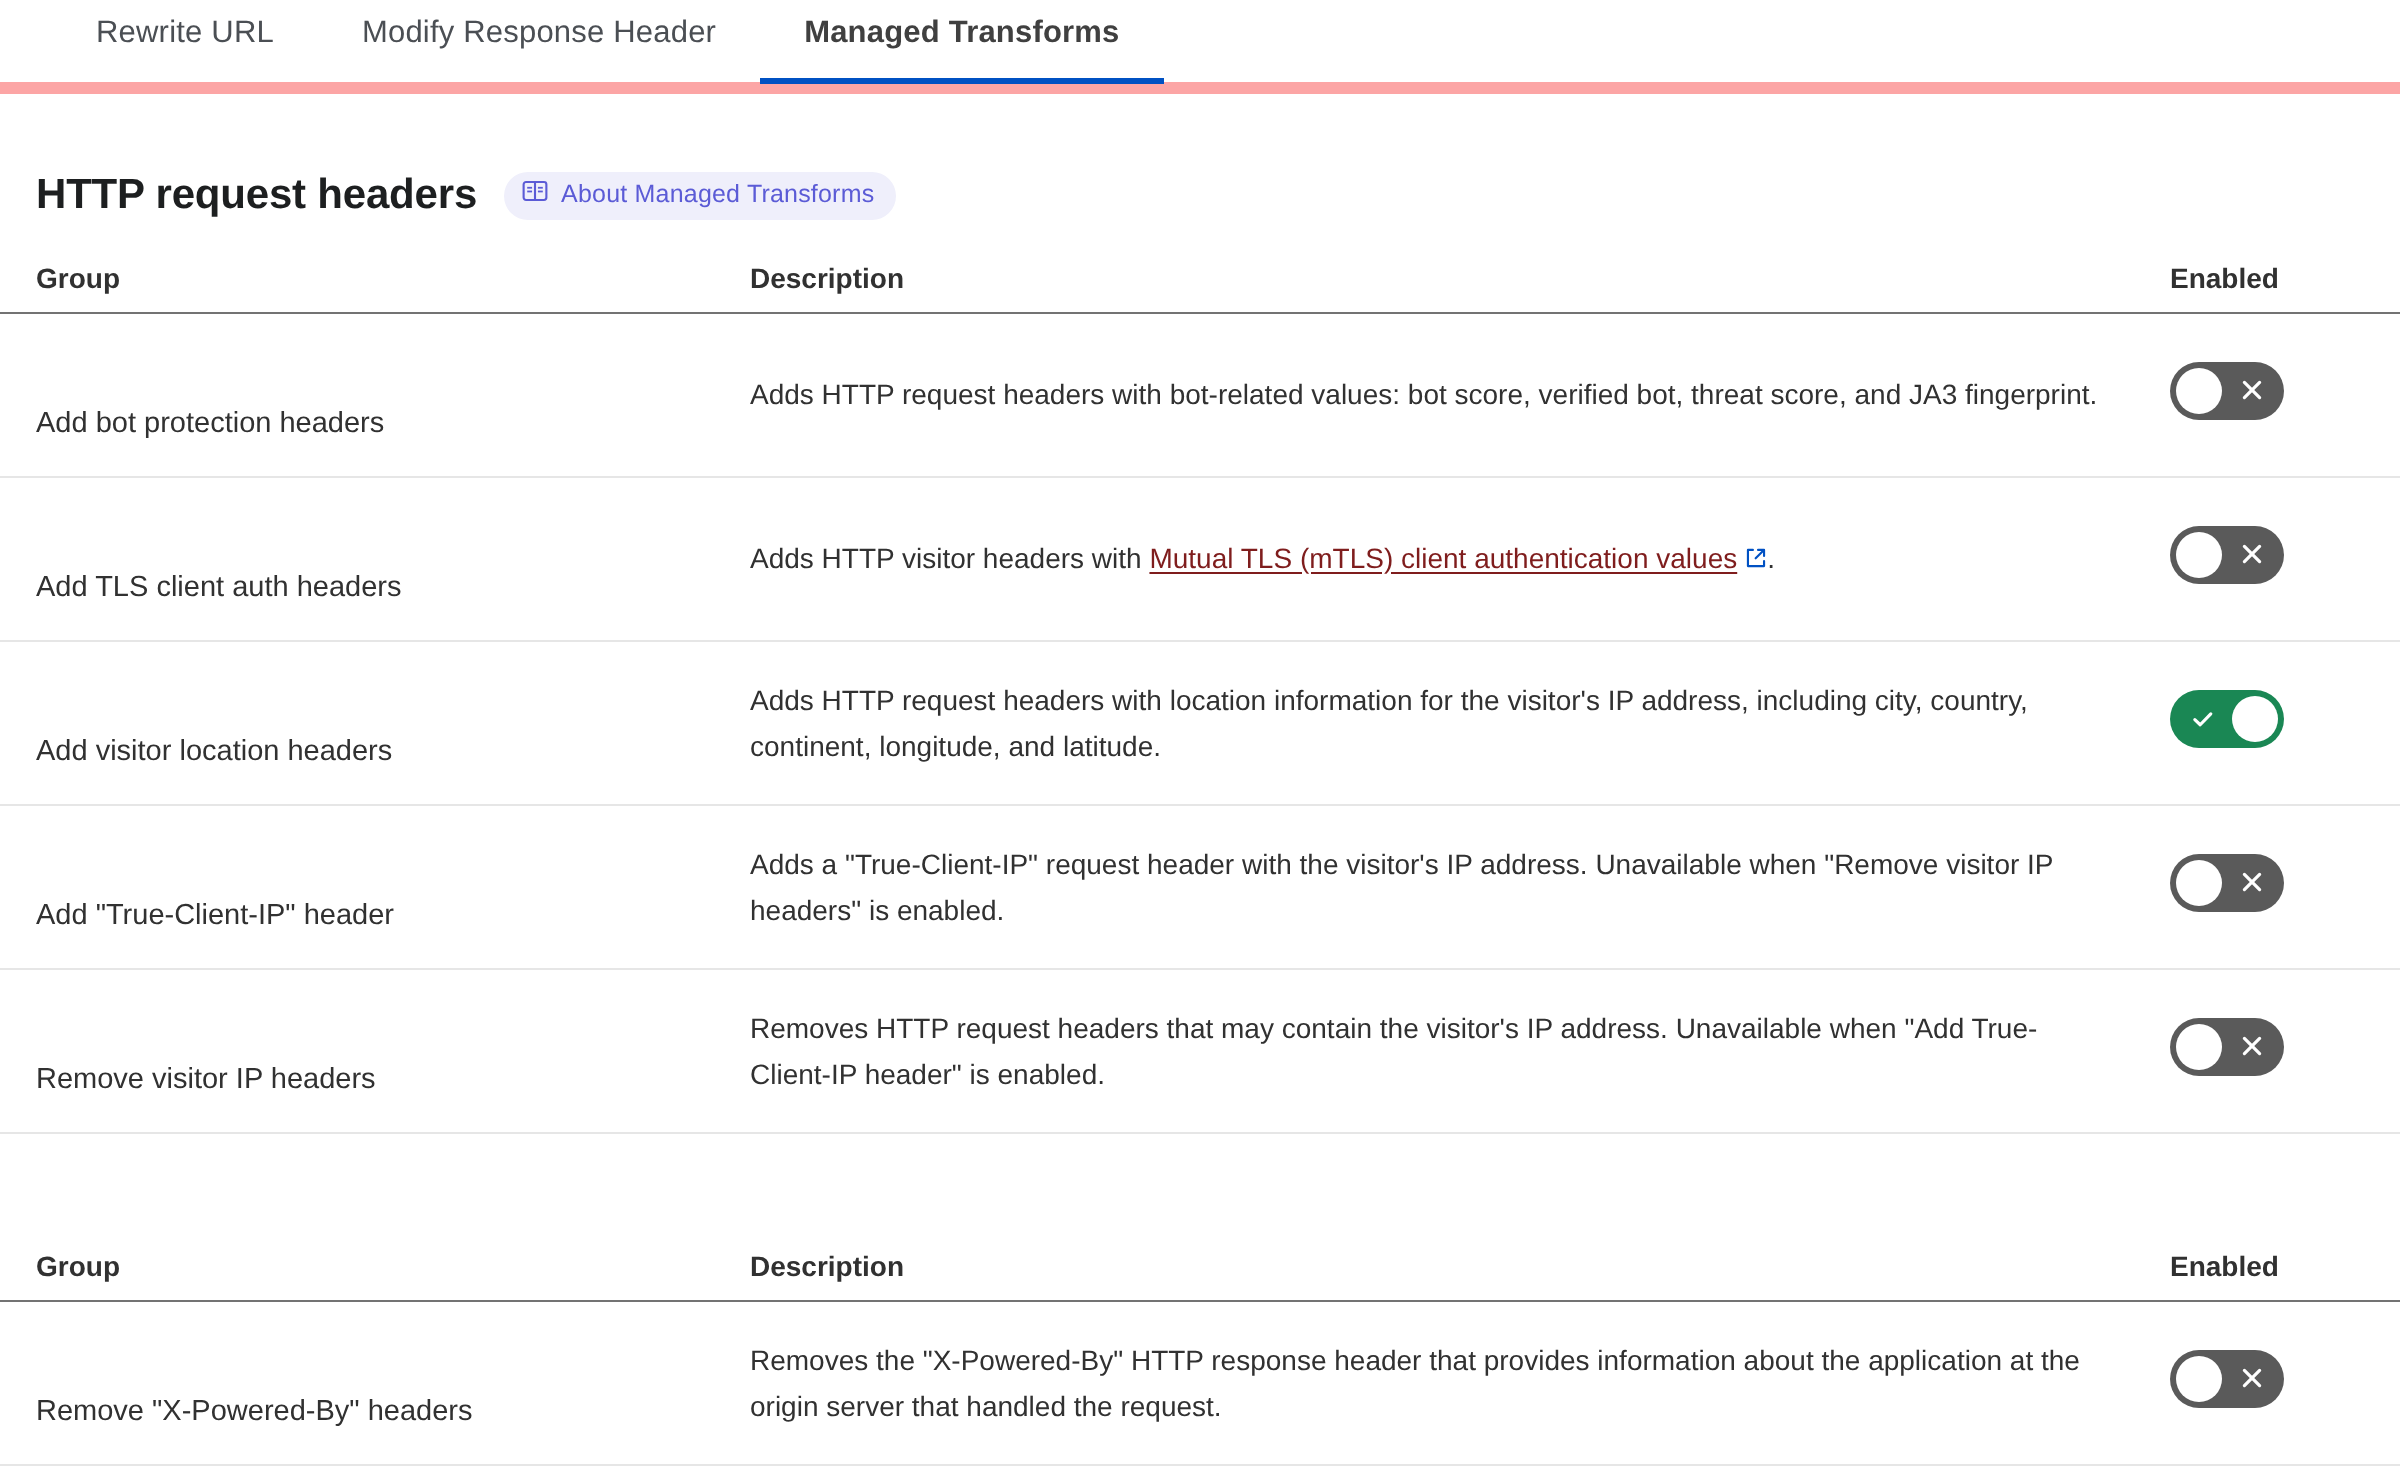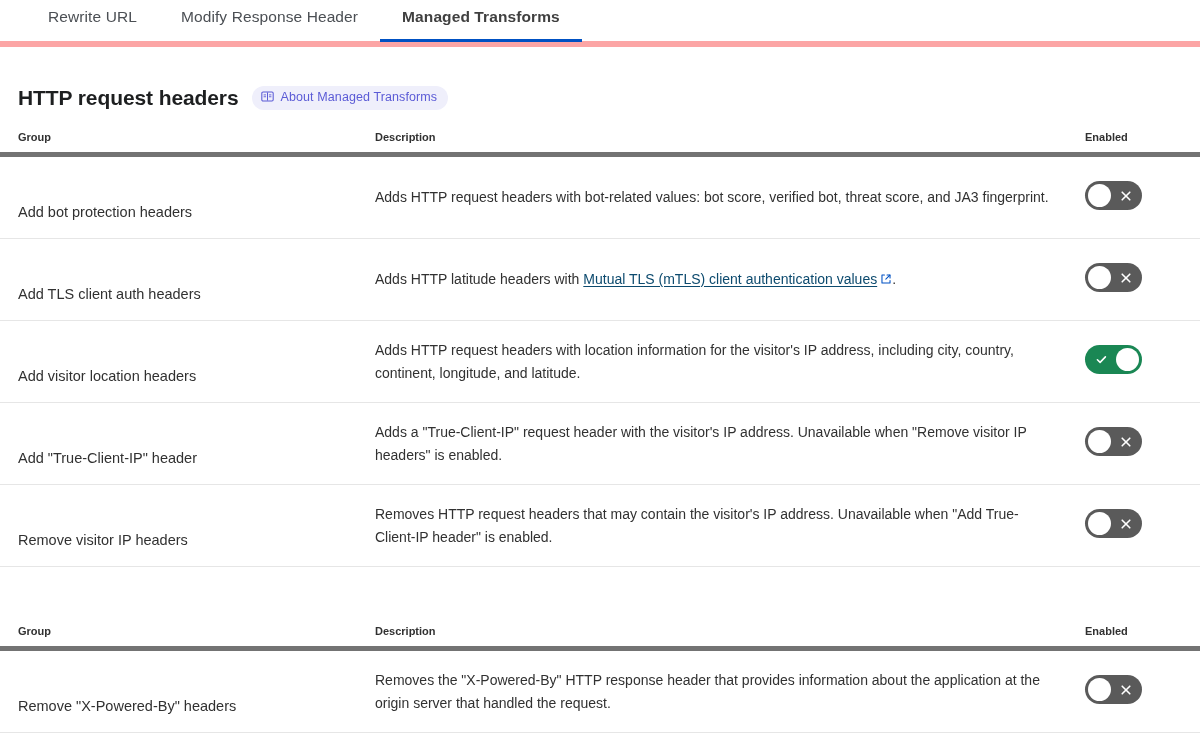--- a/index.html
+++ b/index.html
@@ -81,25 +81,25 @@
   .book-icon { display: block; }
 
   
   table.mt {
     width: 1200px;
     border-collapse: collapse;
     table-layout: fixed;
   }
   table.mt th {
     text-align: left;
-    font-size: 11px;
+    font-size: 14px;
     font-weight: 700;
     color: #313131;
     padding: 8px 0 9px 0;
-    border-bottom: 5px solid #737373;
+    border-bottom: 1px solid #737373;
   }
   table.mt td {
     border-bottom: 1px solid #e6e6e6;
     padding: 16px 0 16px 0;
     vertical-align: middle;
   }
   .col-group   { width: 375px; padding-left: 18px !important; }
   .col-desc    { width: 710px; }
   .col-enabled { width: 115px; }
 
@@ -114,21 +114,21 @@
     line-height: 20px;
     margin-top: 29px;
   }
   .desc-text {
     font-size: 14px;
     color: #313131;
     line-height: 23px;
     max-width: 680px;
   }
   .desc-text a {
-    color: #0c4a6e;
+    color: #7f1d1d;
     text-decoration: underline;
     text-underline-offset: 2px;
   }
   .ext-icon {
     display: inline-block;
     vertical-align: -1px;
     margin-left: 3px;
   }
 
   
@@ -231,21 +231,21 @@
             </span>
           </button>
         </td>
       </tr>
 
       <tr>
         <td class="col-group">
           <div class="group-text">Add TLS client auth headers</div>
         </td>
         <td class="col-desc">
-          <div class="desc-text"><span>Adds HTTP latitude headers with </span><a href="#">Mutual TLS (mTLS) client authentication values</a><span class="ext-icon"><svg width="12" height="12" viewBox="0 0 14 14" fill="none" aria-hidden="true">
+          <div class="desc-text"><span>Adds HTTP visitor headers with </span><a href="#">Mutual TLS (mTLS) client authentication values</a><span class="ext-icon"><svg width="12" height="12" viewBox="0 0 14 14" fill="none" aria-hidden="true">
                 <path d="M5.2 2.3H2.3v9.4h9.4V8.8" stroke="#0051c3" stroke-width="1.25" stroke-linecap="round" stroke-linejoin="round"></path>
                 <path d="M8.2 2.3h3.5v3.5" stroke="#0051c3" stroke-width="1.25" stroke-linecap="round" stroke-linejoin="round"></path>
                 <line x1="11.5" y1="2.5" x2="6.8" y2="7.2" stroke="#0051c3" stroke-width="1.25" stroke-linecap="round"></line>
               </svg></span><span>.</span></div>
         </td>
         <td class="col-enabled">
           <button class="toggle off">
             <span class="knob"></span>
             <span class="mark">
               <svg width="12" height="12" viewBox="0 0 12 12" aria-hidden="true">

